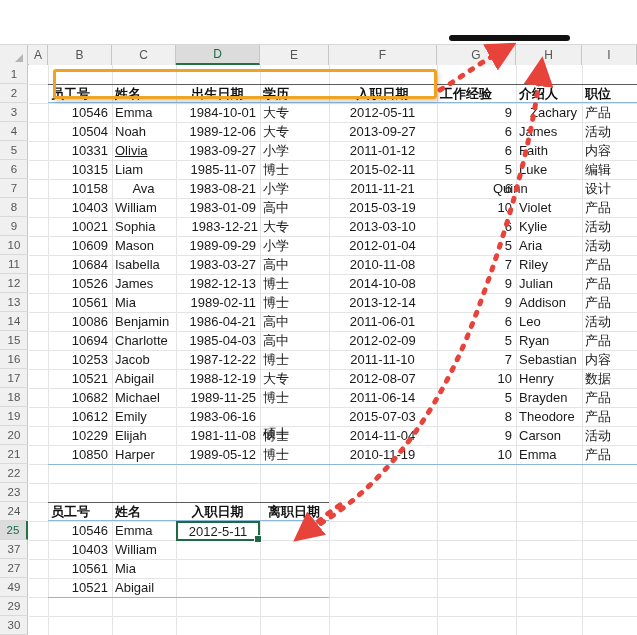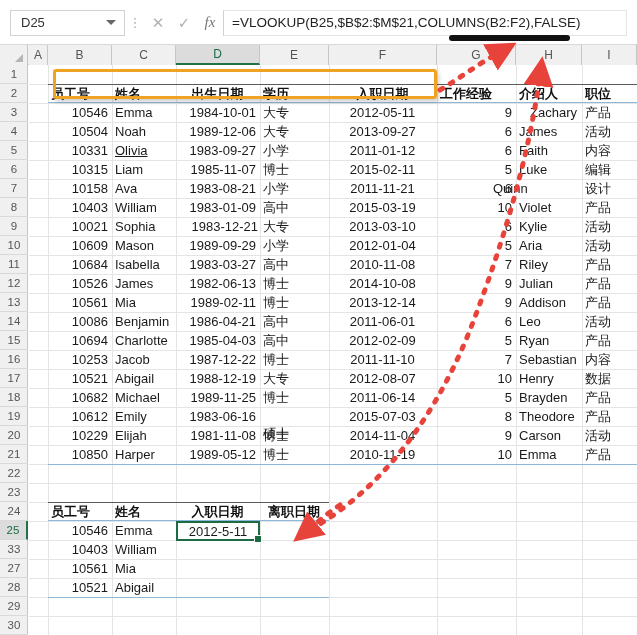--- a/index.html
+++ b/index.html
@@ -126,35 +126,20 @@
   }
 
   
   .overlay { position:absolute; left:0; top:0; width:637px; height:635px; pointer-events:none; }
 </style>
 </head>
 <body>
 
 <div id="app">
 
-  <div class="fbar">
-    <div class="namebox">
-      <span class="nb-text">D25</span>
-      <span class="nb-caret"></span>
-    </div>
-    <div class="vdots">⋮</div>
-    <div class="fb-btns">
-      <div class="fb-btn">✕</div>
-      <div class="fb-btn">✓</div>
-      <div class="fb-btn fx">fx</div>
-    </div>
-    <div class="fb-input">
-      <span>=VLOOKUP(B25,$B$2:$M$21,COLUMNS(B2:F2),FALSE)</span>
-    </div>
-  </div>
   <div class="fbar-sep"></div>
   <div class="black-underline"></div>
 
   <div class="colhdr">
     <div class="corner"></div>
     <div id="colheads">
         <div class="ch" style="left: 29px; width: 19px;">A</div>
         <div class="ch" style="left: 48px; width: 64px;">B</div>
         <div class="ch" style="left: 112px; width: 64px;">C</div>
         <div class="ch sel" style="left: 176px; width: 84px;">D</div>
@@ -187,23 +172,23 @@
           <div class="rh" style="top: 285px;">16</div>
           <div class="rh" style="top: 304px;">17</div>
           <div class="rh" style="top: 323px;">18</div>
           <div class="rh" style="top: 342px;">19</div>
           <div class="rh" style="top: 361px;">20</div>
           <div class="rh" style="top: 380px;">21</div>
           <div class="rh" style="top: 399px;">22</div>
           <div class="rh" style="top: 418px;">23</div>
           <div class="rh" style="top: 437px;">24</div>
           <div class="rh sel" style="top: 456px;">25</div>
-          <div class="rh" style="top: 475px;">33</div>
+          <div class="rh" style="top: 475px;">37</div>
           <div class="rh" style="top: 494px;">27</div>
-          <div class="rh" style="top: 513px;">28</div>
+          <div class="rh" style="top: 513px;">49</div>
           <div class="rh" style="top: 532px;">29</div>
           <div class="rh" style="top: 551px;">30</div>
         </div>
     </div>
     <div class="cellarea">
       <div id="gridlines">
           <div class="vline" style="left: 19px;"></div>
           <div class="vline" style="left: 83px;"></div>
           <div class="vline" style="left: 147px;"></div>
           <div class="vline" style="left: 231px;"></div>
@@ -276,21 +261,21 @@
           <div class="cell l" style="left: 556px; width: 48px; top: 76px;">内容</div>
           <div class="cell r" style="left: 22px; width: 57px; top: 95px;">10315</div>
           <div class="cell l" style="left: 86px; width: 57px; top: 95px;">Liam</div>
           <div class="cell r" style="left: 150px; width: 77px; top: 95px;">1985-11-07</div>
           <div class="cell l" style="left: 234px; width: 62px; top: 95px;">博士</div>
           <div class="cell c" style="left: 303px; width: 101px; top: 95px;">2015-02-11</div>
           <div class="cell r" style="left: 411px; width: 72px; top: 95px;">5</div>
           <div class="cell l" style="left: 490px; width: 59px; top: 95px;">Luke</div>
           <div class="cell l" style="left: 556px; width: 48px; top: 95px;">编辑</div>
           <div class="cell r" style="left: 22px; width: 57px; top: 114px;">10158</div>
-          <div class="cell l" style="left: 86px; width: 57px; top: 114px;">Ava</div>
+          <div class="cell l" style="left: 86px; width: 57px; top: 114px; text-align: center;">Ava</div>
           <div class="cell r" style="left: 150px; width: 77px; top: 114px;">1983-08-21</div>
           <div class="cell l" style="left: 234px; width: 62px; top: 114px;">小学</div>
           <div class="cell c" style="left: 303px; width: 101px; top: 114px;">2011-11-21</div>
           <div class="cell r" style="left: 411px; width: 72px; top: 114px;">6</div>
           <div class="cell l" style="left: 464px; width: 59px; top: 114px;">Quinn</div>
           <div class="cell l" style="left: 556px; width: 48px; top: 114px;">设计</div>
           <div class="cell r" style="left: 22px; width: 57px; top: 133px;">10403</div>
           <div class="cell l" style="left: 86px; width: 57px; top: 133px;">William</div>
           <div class="cell r" style="left: 150px; width: 77px; top: 133px;">1983-01-09</div>
           <div class="cell l" style="left: 234px; width: 62px; top: 133px;">高中</div>
@@ -317,21 +302,21 @@
           <div class="cell r" style="left: 22px; width: 57px; top: 190px;">10684</div>
           <div class="cell l" style="left: 86px; width: 57px; top: 190px;">Isabella</div>
           <div class="cell r" style="left: 150px; width: 77px; top: 190px;">1983-03-27</div>
           <div class="cell l" style="left: 234px; width: 62px; top: 190px;">高中</div>
           <div class="cell c" style="left: 303px; width: 101px; top: 190px;">2010-11-08</div>
           <div class="cell r" style="left: 411px; width: 72px; top: 190px;">7</div>
           <div class="cell l" style="left: 490px; width: 59px; top: 190px;">Riley</div>
           <div class="cell l" style="left: 556px; width: 48px; top: 190px;">产品</div>
           <div class="cell r" style="left: 22px; width: 57px; top: 209px;">10526</div>
           <div class="cell l" style="left: 86px; width: 57px; top: 209px;">James</div>
-          <div class="cell r" style="left: 150px; width: 77px; top: 209px;">1982-06-13</div>
+          <div class="cell r" style="left: 150px; width: 77px; top: 209px;">1982-12-13</div>
           <div class="cell l" style="left: 234px; width: 62px; top: 209px;">博士</div>
           <div class="cell c" style="left: 303px; width: 101px; top: 209px;">2014-10-08</div>
           <div class="cell r" style="left: 411px; width: 72px; top: 209px;">9</div>
           <div class="cell l" style="left: 490px; width: 59px; top: 209px;">Julian</div>
           <div class="cell l" style="left: 556px; width: 48px; top: 209px;">产品</div>
           <div class="cell r" style="left: 22px; width: 57px; top: 228px;">10561</div>
           <div class="cell l" style="left: 86px; width: 57px; top: 228px;">Mia</div>
           <div class="cell r" style="left: 150px; width: 77px; top: 228px;">1989-02-11</div>
           <div class="cell l" style="left: 234px; width: 62px; top: 228px;">博士</div>
           <div class="cell c" style="left: 303px; width: 101px; top: 228px;">2013-12-14</div>

